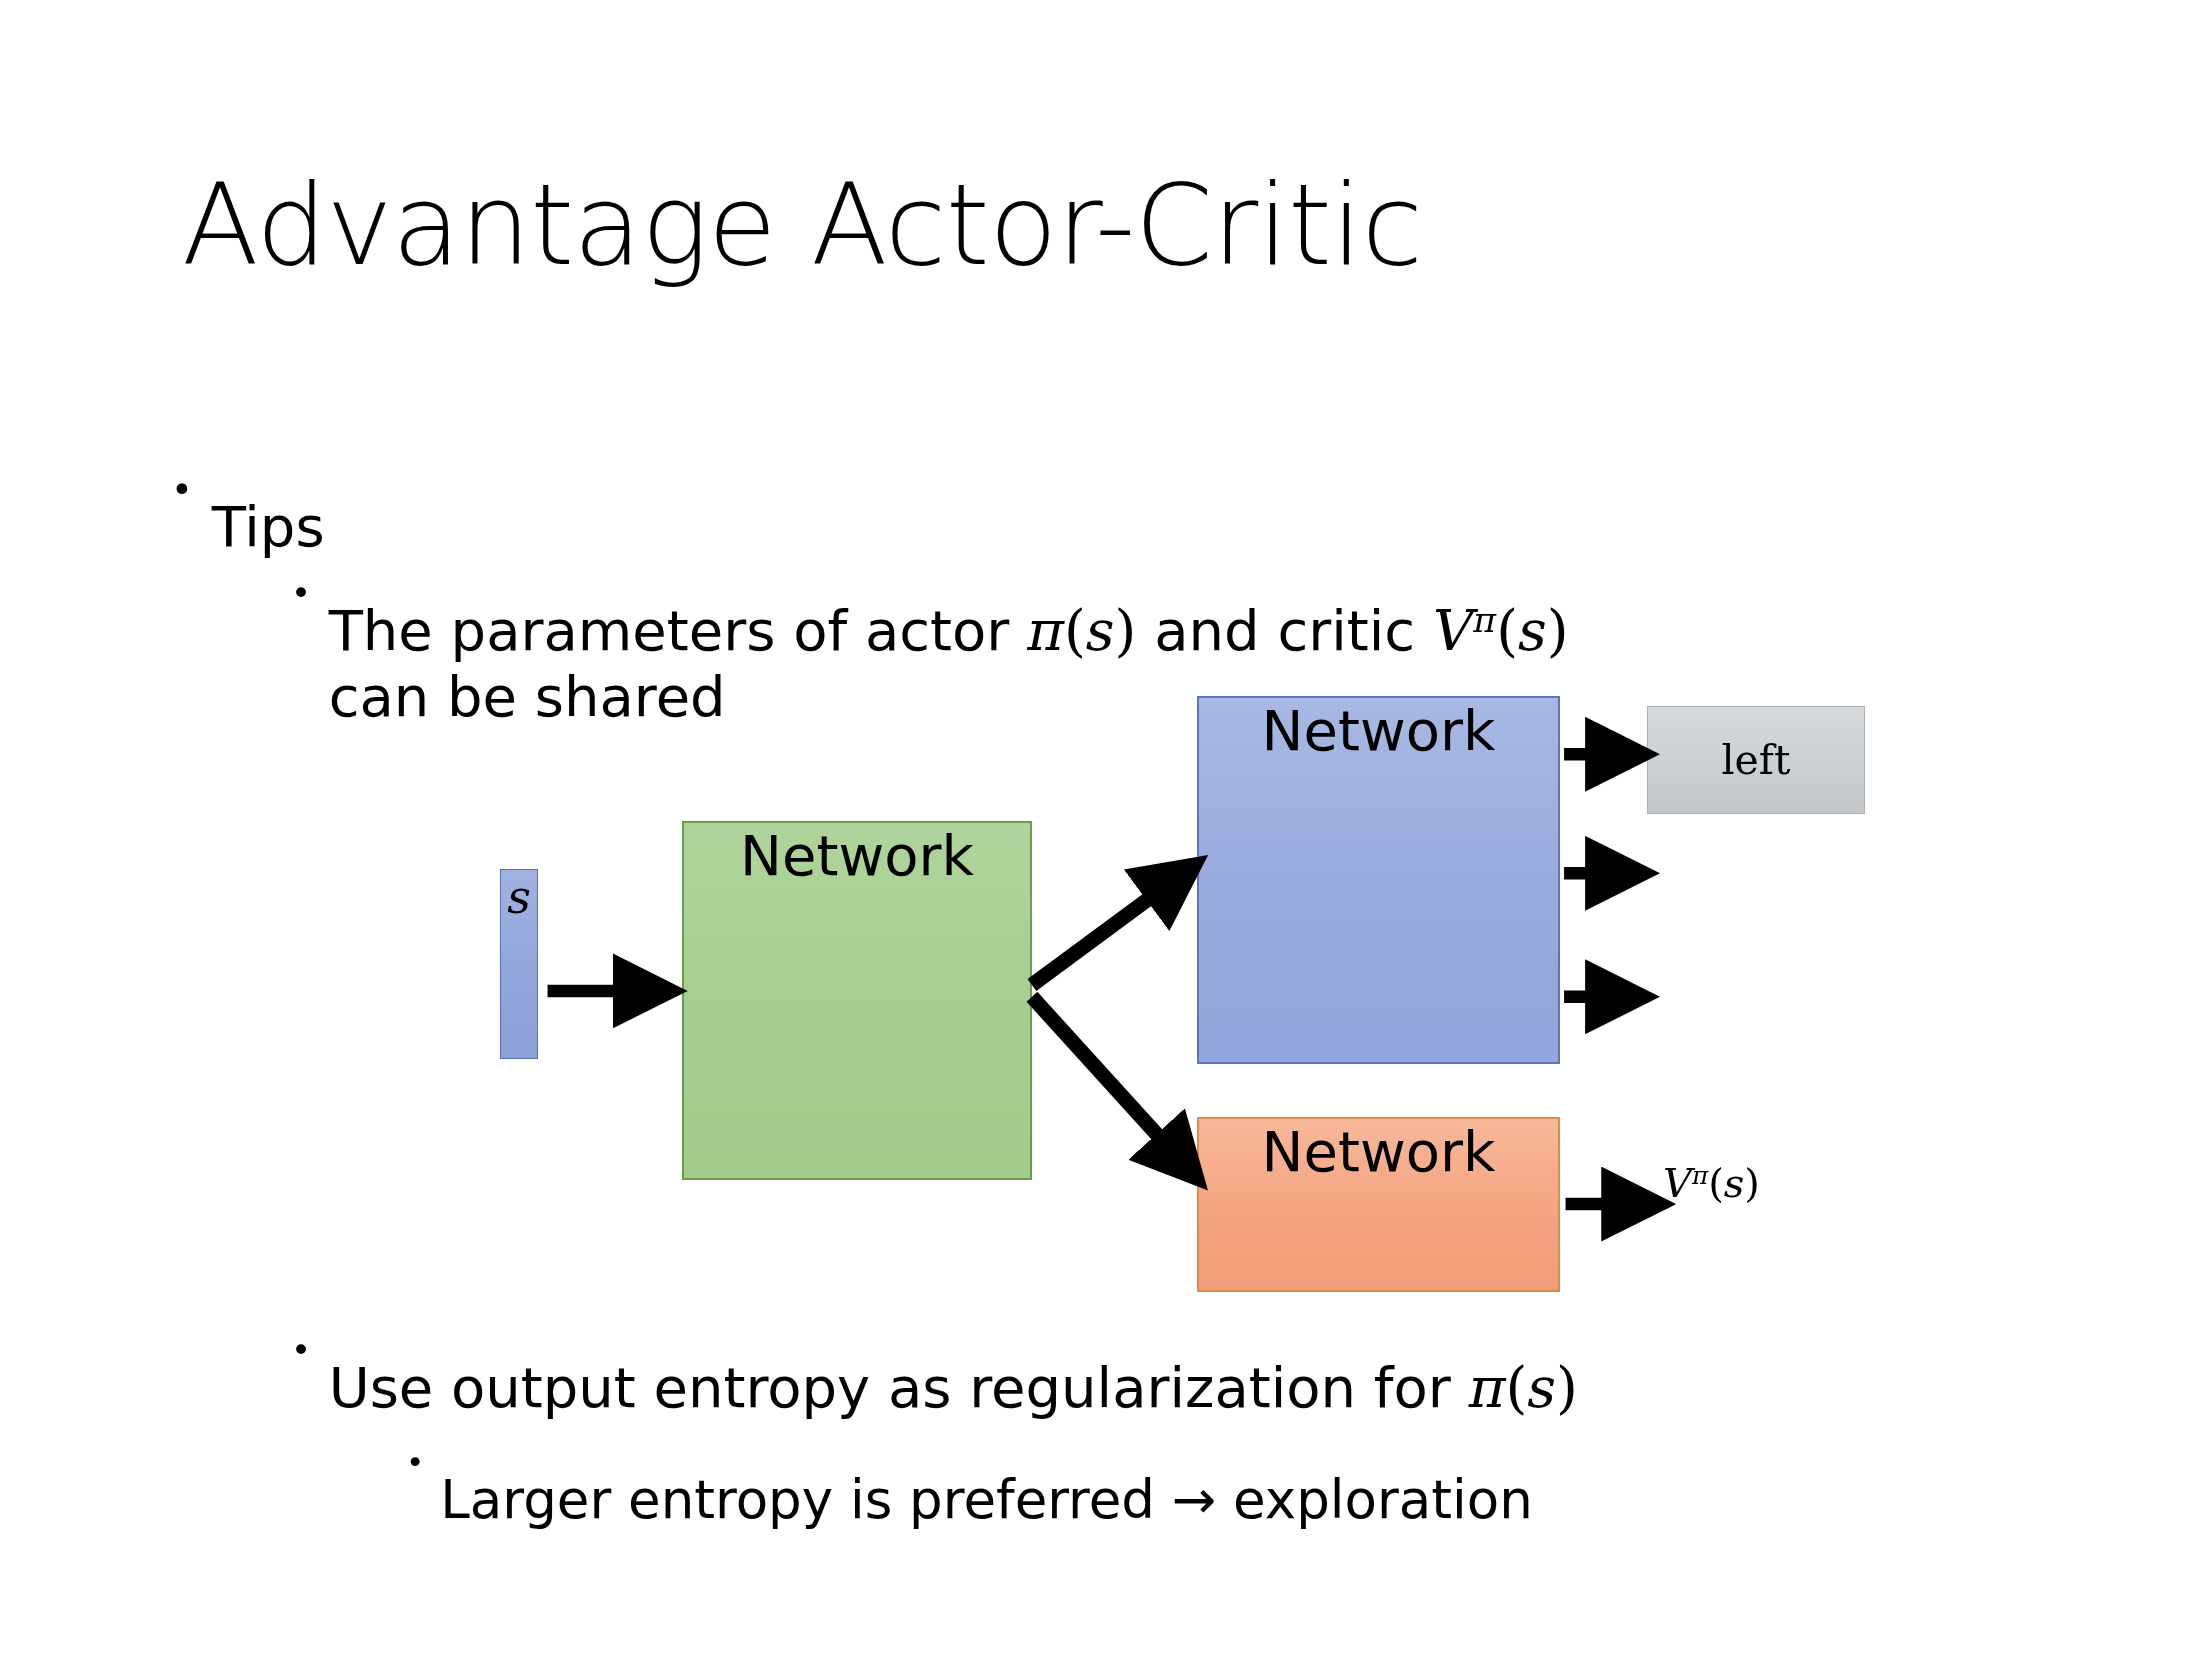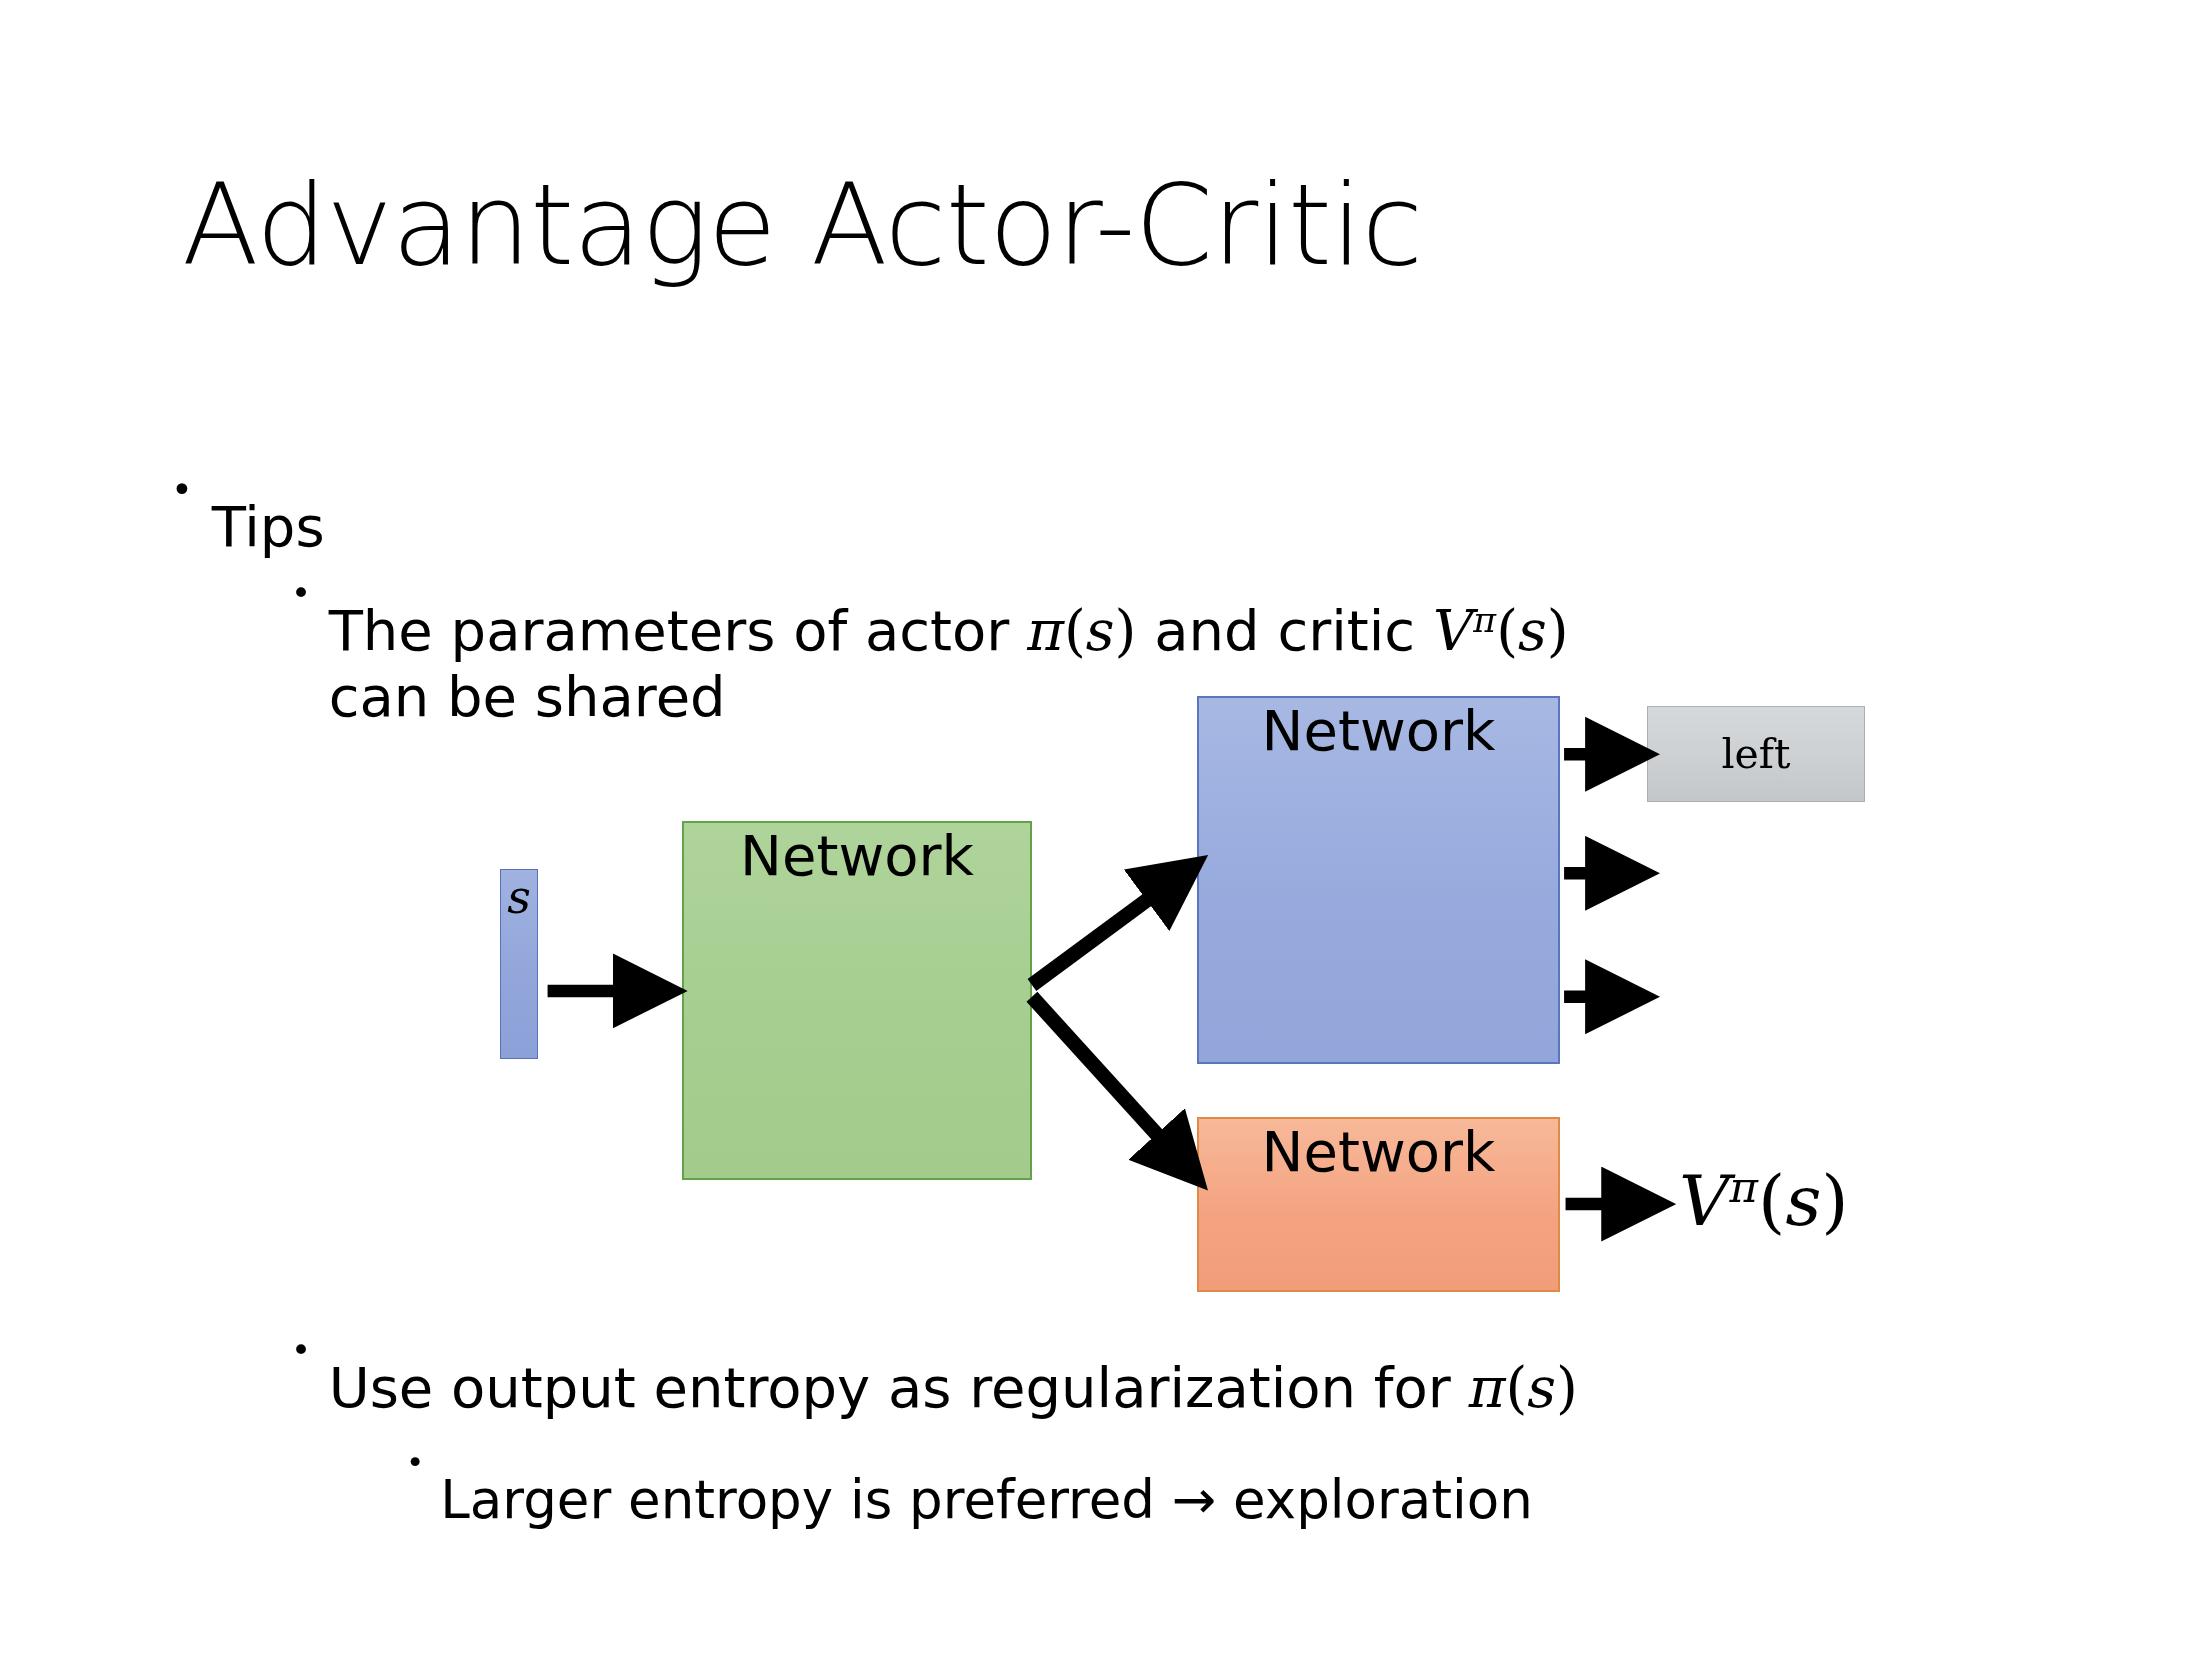--- a/index.html
+++ b/index.html
@@ -152,21 +152,21 @@
     background: linear-gradient(180deg,#F7B999 0%,#F4A381 55%,#F29D79 100%);
     border: 2.2px solid #E08A47;
     font-size: 56px;
   }
 
   .out-box {
     position: absolute;
     box-sizing: border-box;
     left: 1647px;
     width: 218px;
-    height: 96px;
+    height: 108px;
     background: linear-gradient(180deg,#D6D9DB 0%,#CDD1D3 50%,#C3C7C9 100%);
     border: 1.5px solid #ACB0B2;
     display: flex;
     align-items: center;
     justify-content: center;
     font-family: "DejaVu Serif", serif;
     font-size: 41px;
     color: #000000;
   }
   #out-left  { top: 706px; }
@@ -180,24 +180,23 @@
     width: 2205px; height: 1654px;
     pointer-events: none;
   }
 
   
   #vpi-out {
     position: absolute;
     left: 1663px;
     top: 1160px;
     font-family: "DejaVu Serif", serif;
-    font-size: 70px;
+    font-size: 40px;
     white-space: nowrap;
     color: #000000;
-    margin-left: 16px;
   }
 </style>
 </head>
 <body>
 
 <div id="slide">
 
   <div id="title">Advantage Actor-Critic</div>
 
   <div id="b-tips" class="bullet-row">

